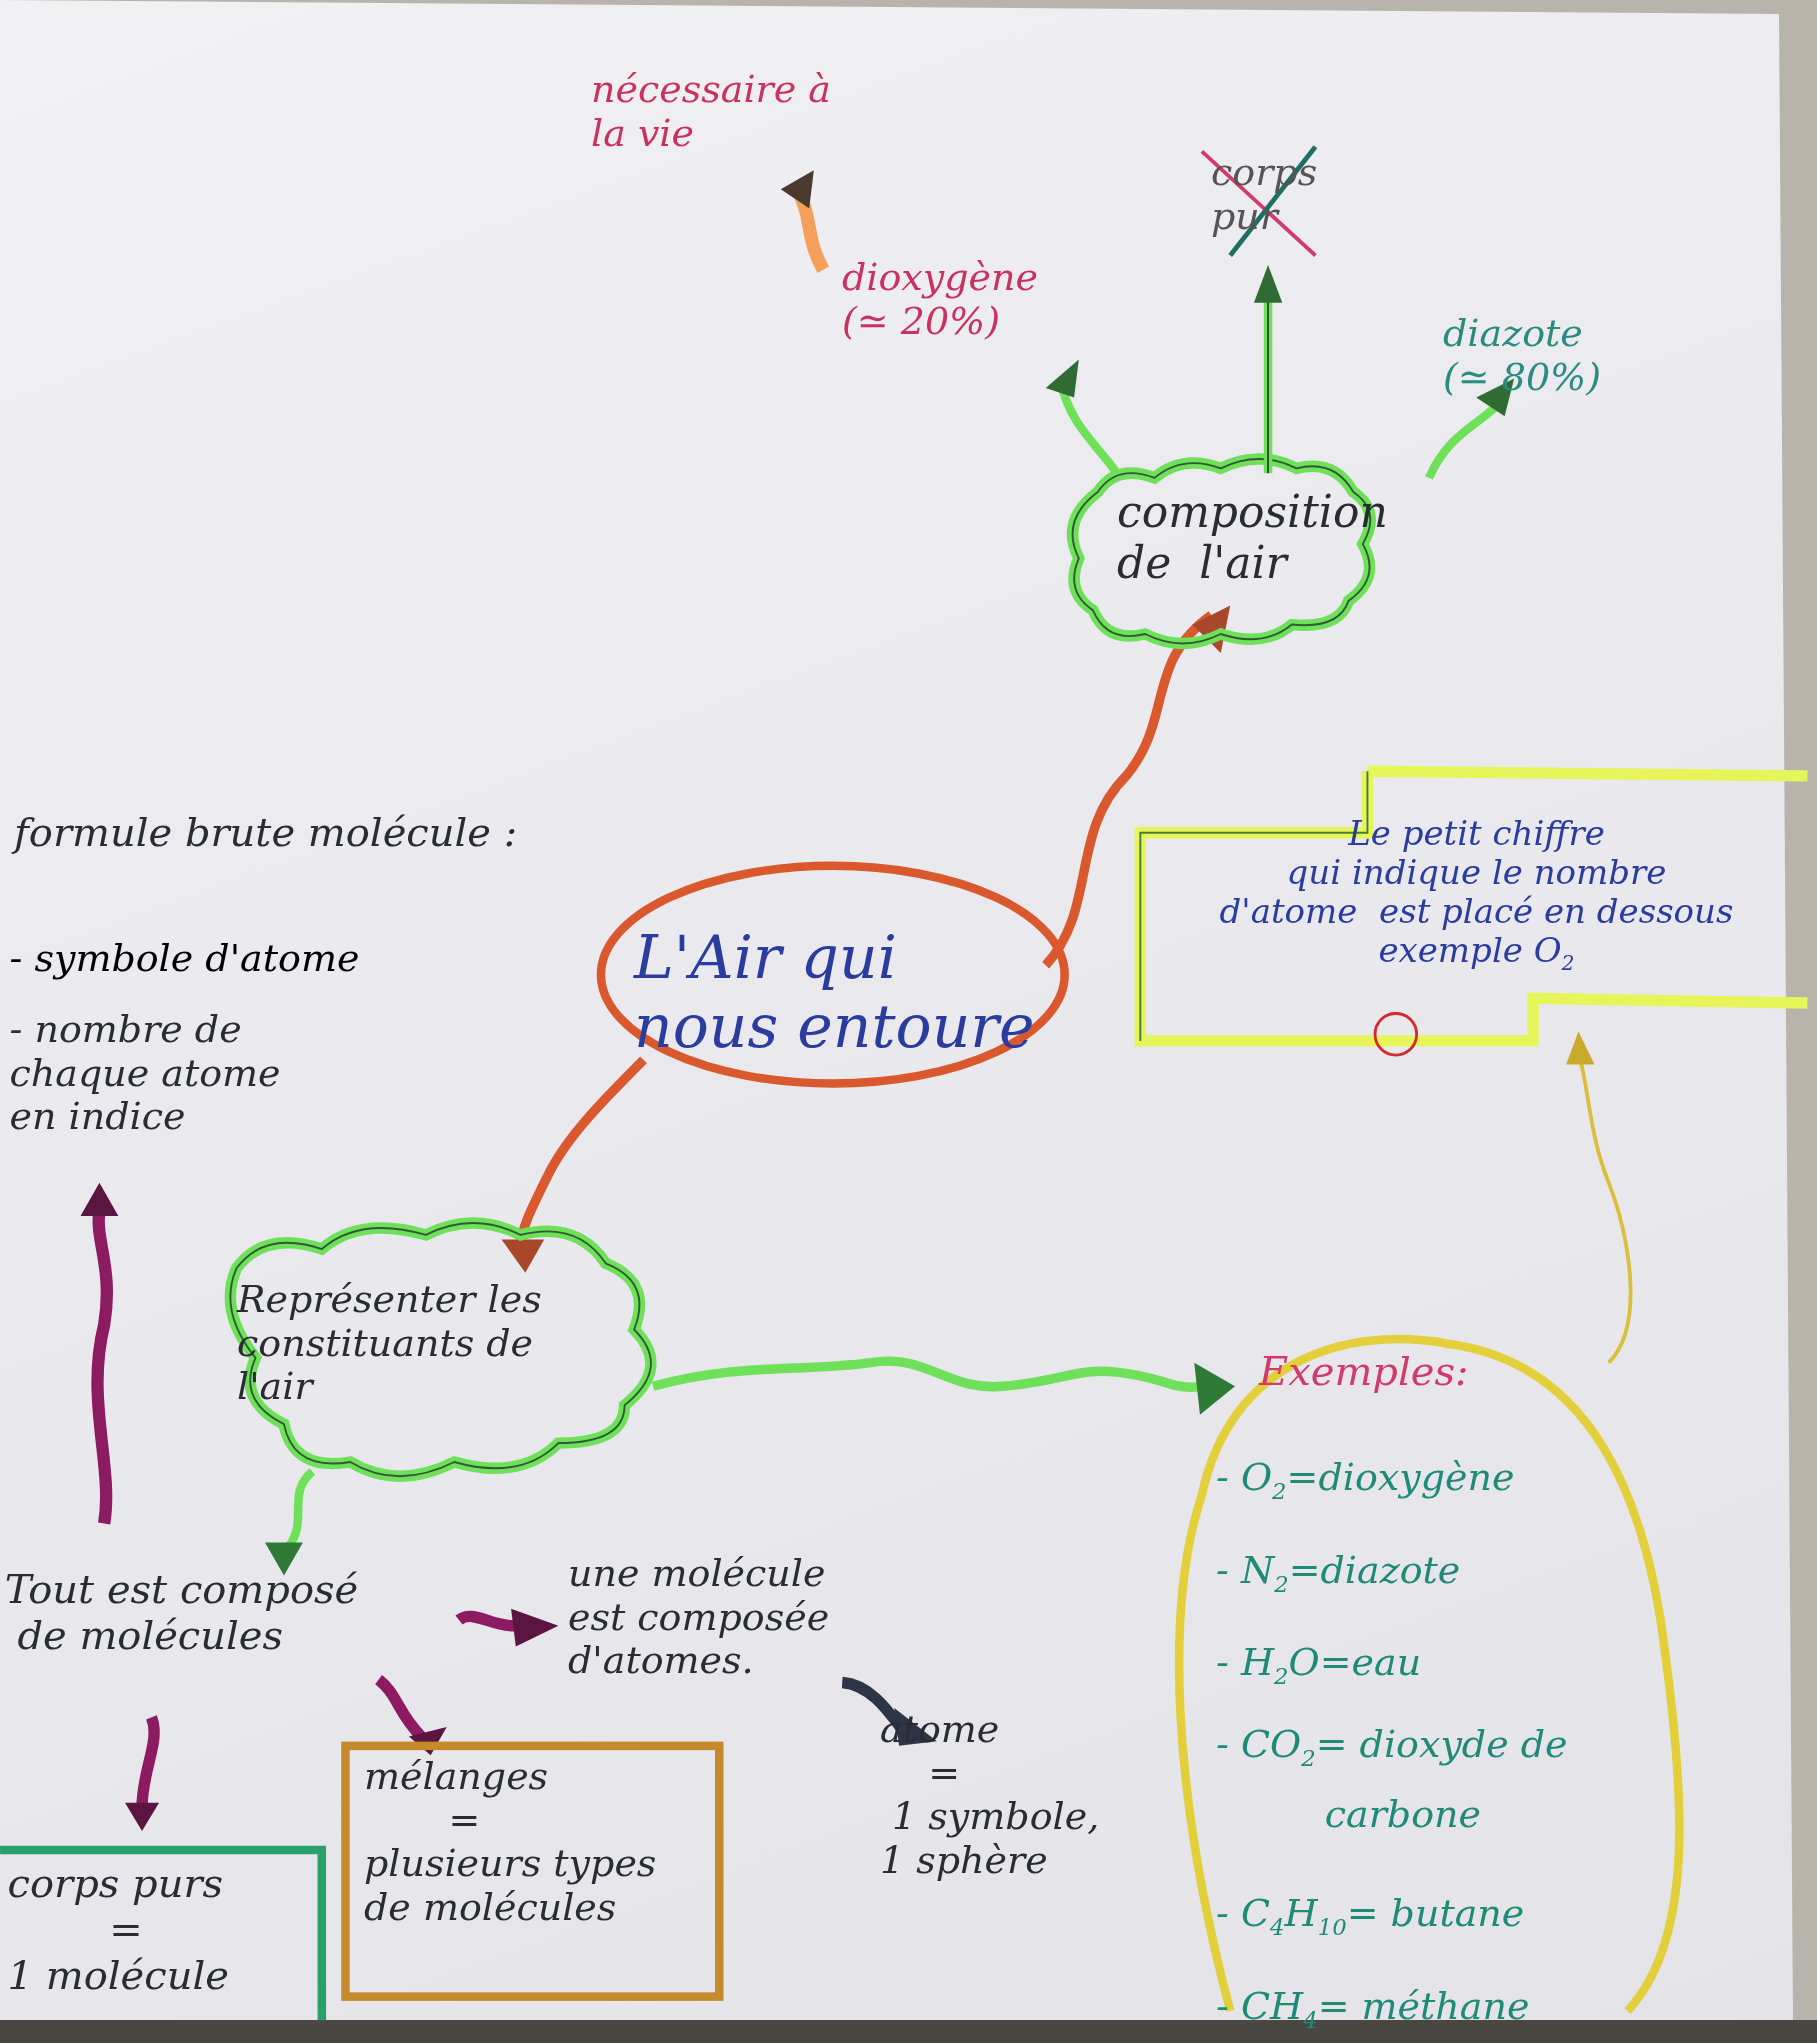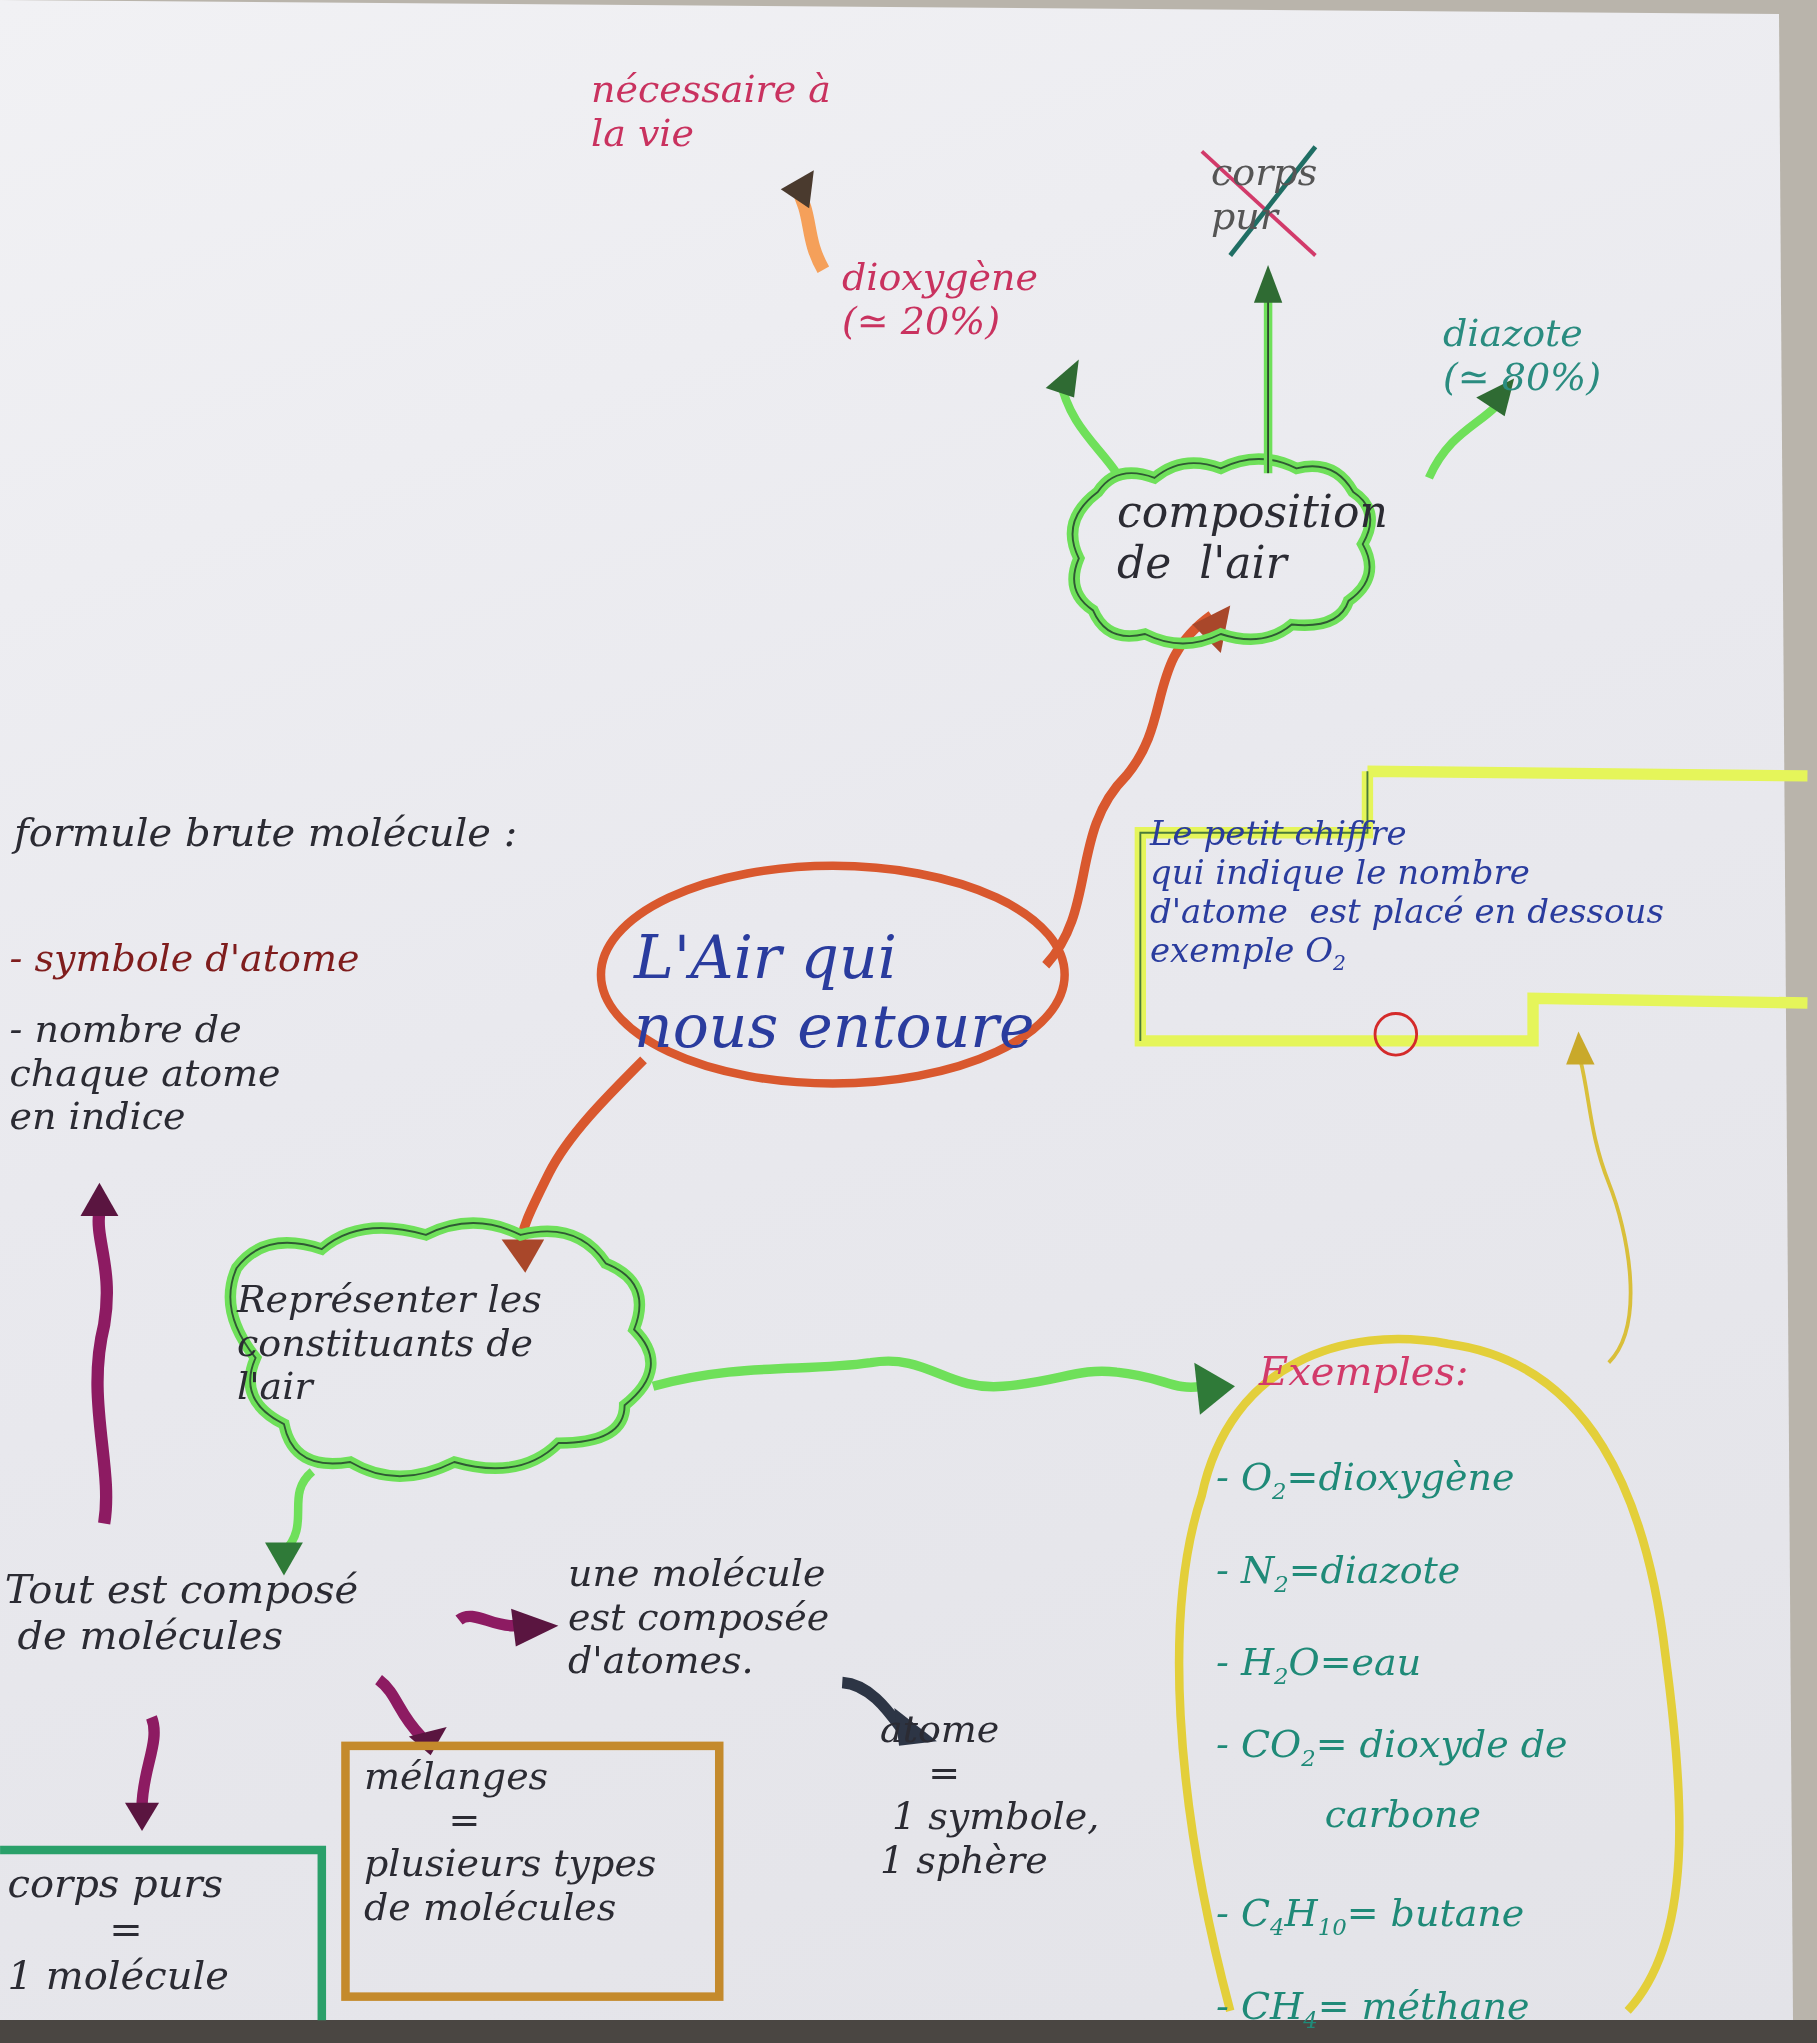--- a/index.html
+++ b/index.html
@@ -91,27 +91,27 @@
 la vie</div>
 <div class="hand node-text" style="left:842px;top:256px;font-size:38px;color:#c9325f">dioxygène
 (≃ 20%)</div>
 <div class="hand node-text" style="left:1211px;top:151px;font-size:38px;color:#555">corps
 pur</div>
 <div class="hand node-text" style="left:1443px;top:312px;font-size:38px;color:#2a8c80">diazote
 (≃ 80%)</div>
 <div class="hand node-text" style="left:1117px;top:487px;font-size:44px;color:#2b2b33">composition
 de  l'air</div>
 
-<div class="hand" style="left:1150px;top:814px;font-size:34px;color:#2a3c9e;text-align:left;width:653px"><span>Le petit chiffre
+<div class="hand" style="left:1150px;top:814px;font-size:34px;color:#2a3c9e;text-align:center;width:653px"><span>Le petit chiffre
 qui indique le nombre
 d'atome  est placé en dessous
 exemple O</span><sub>2</sub></div>
 
 <div class="hand" style="left:14px;top:809px;font-size:40px;color:#2b2b33">formule brute molécule :</div>
-<div class="hand" style="left:9.5px;top:937px;font-size:38px;color:#7f1d1d">- symbole d'atome</div>
+<div class="hand" style="left:9.5px;top:937px;font-size:38px;color:#000000">- symbole d'atome</div>
 <div class="hand" style="left:9.5px;top:1008px;font-size:38px;color:#2b2b33">- nombre de
 chaque atome
 en indice</div>
 
 <div class="hand node-text" style="left:634px;top:923px;font-size:60px;color:#2a3c9e">L'Air qui
 nous entoure</div>
 
 <div class="hand node-text" style="left:237px;top:1278px;font-size:38px;color:#2b2b33">Représenter les
 constituants de
 l'air</div>

